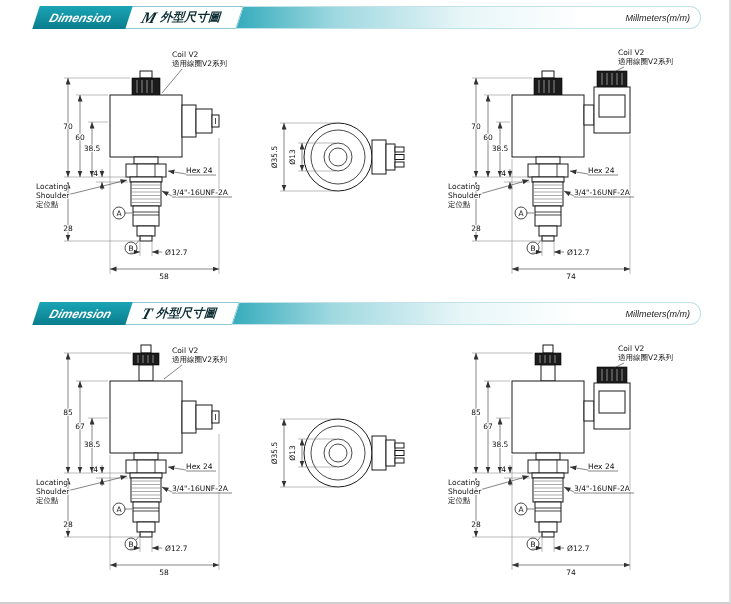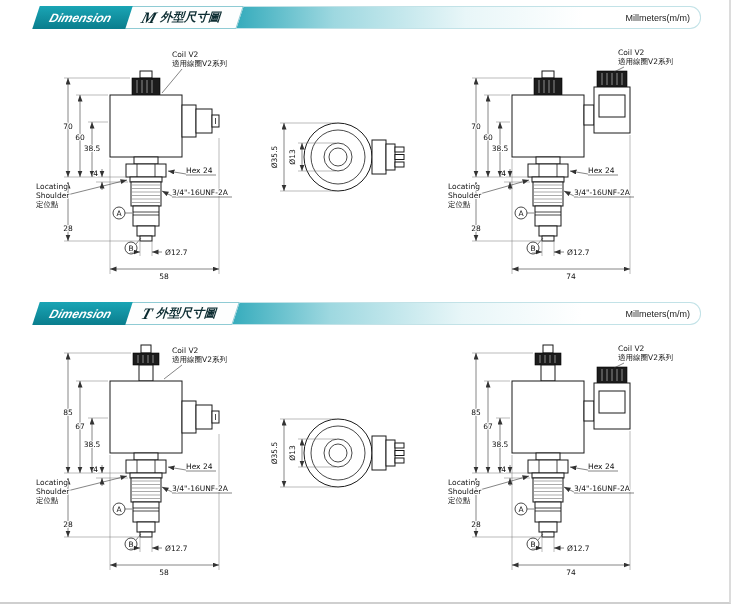--- a/index.html
+++ b/index.html
@@ -16,21 +16,21 @@
               padding:0 18px 0 14px; transform:skewX(-18deg); margin-left:6px; z-index:3;}
   .hdr-title {background:#fdfefe; border:1px solid #8fcbd4; display:flex; align-items:center; gap:5px;
               padding:0 18px; transform:skewX(-18deg); margin-left:-6px; z-index:2;
               font-weight:bold; color:#0e2e33; font-size:12px; white-space:nowrap;}
   .hdr-letter {font-family:"Liberation Serif", serif; font-style:italic; font-weight:bold;
                font-size:16px; color:#092a2f;}
   .hdr-bar {flex:1; margin-left:-10px; border:1px solid #c2e2e7; border-left:none;
             border-radius:0 11px 11px 0; z-index:1;
             background:linear-gradient(90deg,#2fa9ba 0%, #9ed8e0 22%, #e8f6f8 50%, #ffffff 75%);
             display:flex; align-items:center; justify-content:flex-end; padding-right:10px;}
-  .hdr-units {font-size:9px; color:#222;}
+  .hdr-units {font-size:9px; font-style:italic; color:#222;}
   .drawings {position:relative; height:272px;}
   .dwg {position:absolute;}
   svg text {font-family:"DejaVu Sans", sans-serif;}
   .lbl {font-size:7.5px; fill:#111; paint-order:stroke; stroke:#fff; stroke-width:2px; stroke-linejoin:round;}
   .ol  {fill:#fff; stroke:#1a1a1a; stroke-width:1;}
   .ol2 {fill:none; stroke:#1a1a1a; stroke-width:0.8;}
   .dk  {fill:#1c1c1c; stroke:#000; stroke-width:0.6;}
   .kn  {stroke:#9a9a9a; stroke-width:0.9; fill:none;}
   .th  {stroke:#555; stroke-width:0.5; fill:none;}
   .dim {stroke:#444; stroke-width:0.65; fill:none;}

